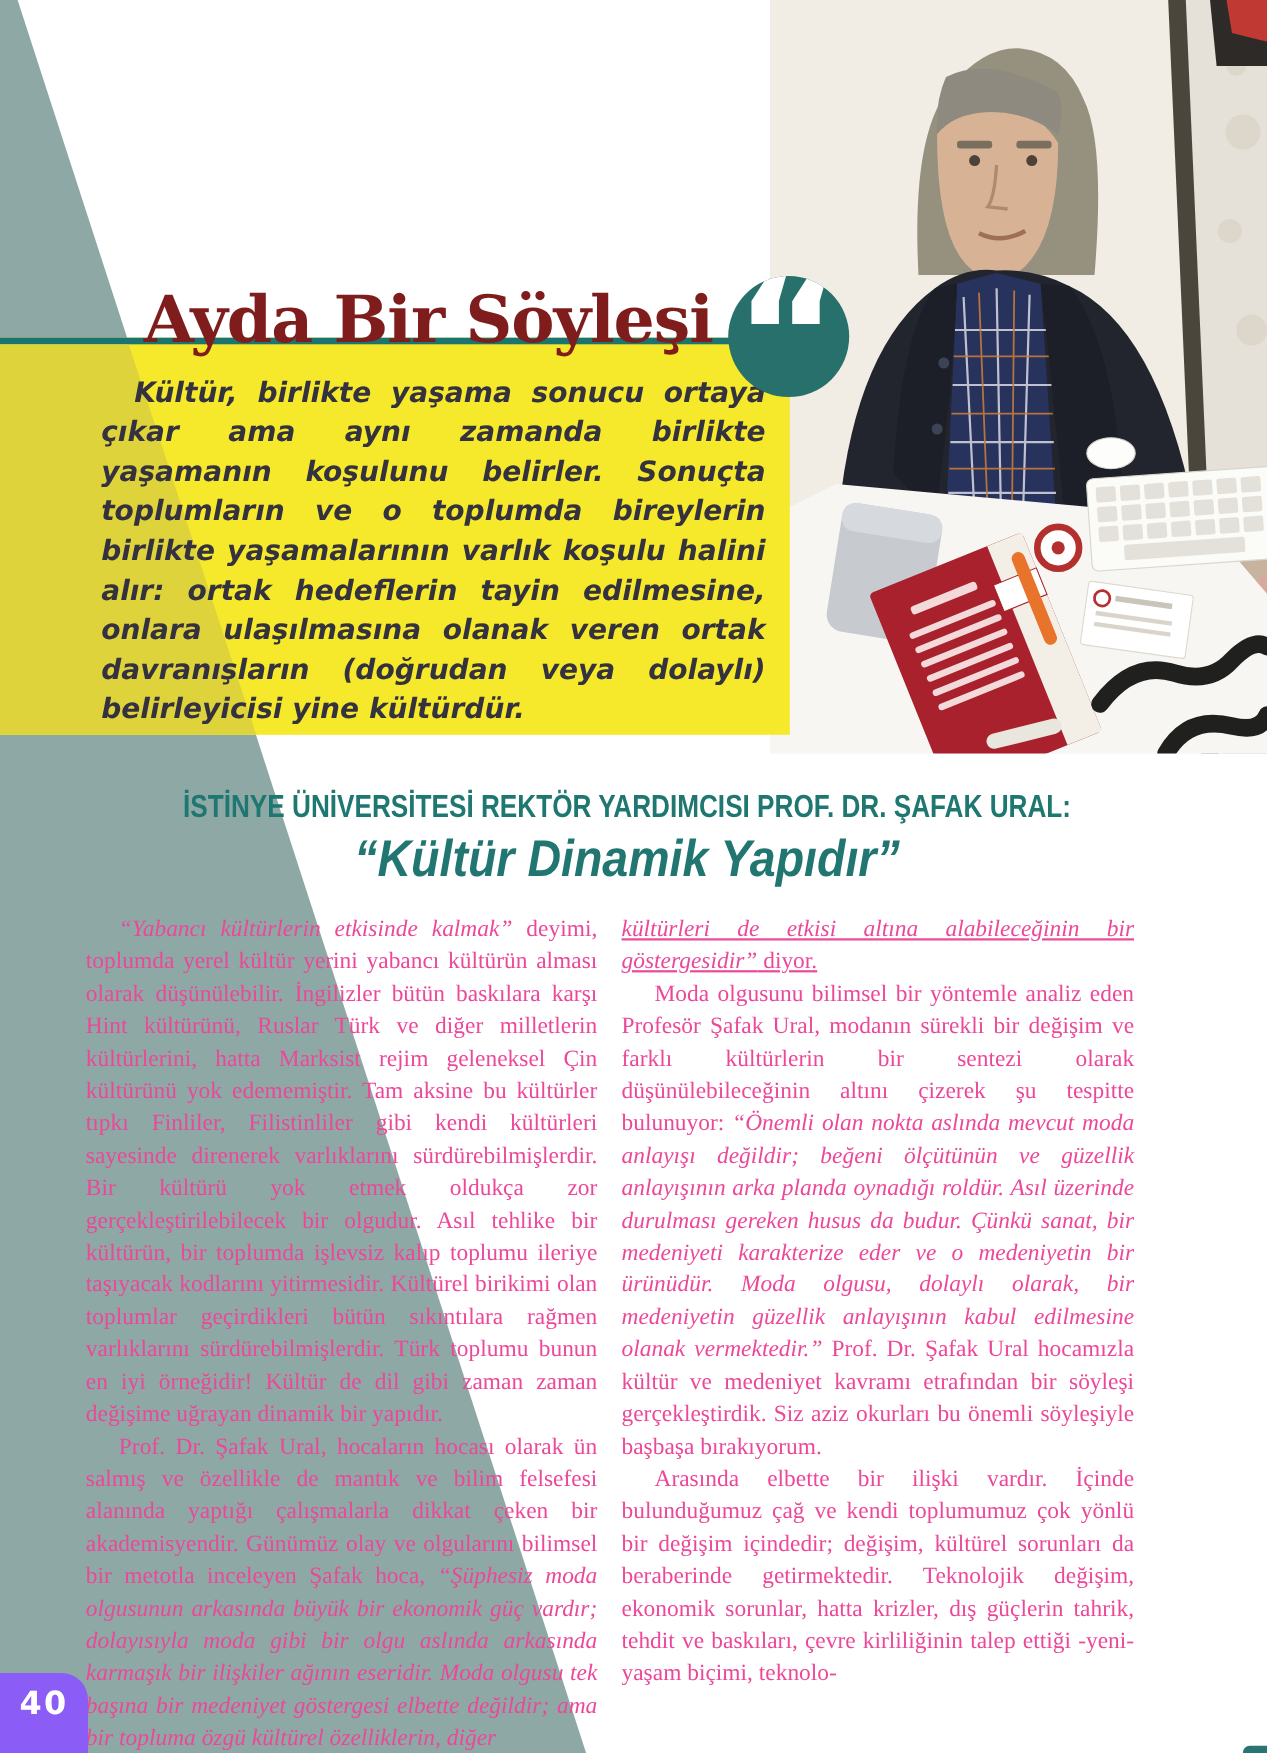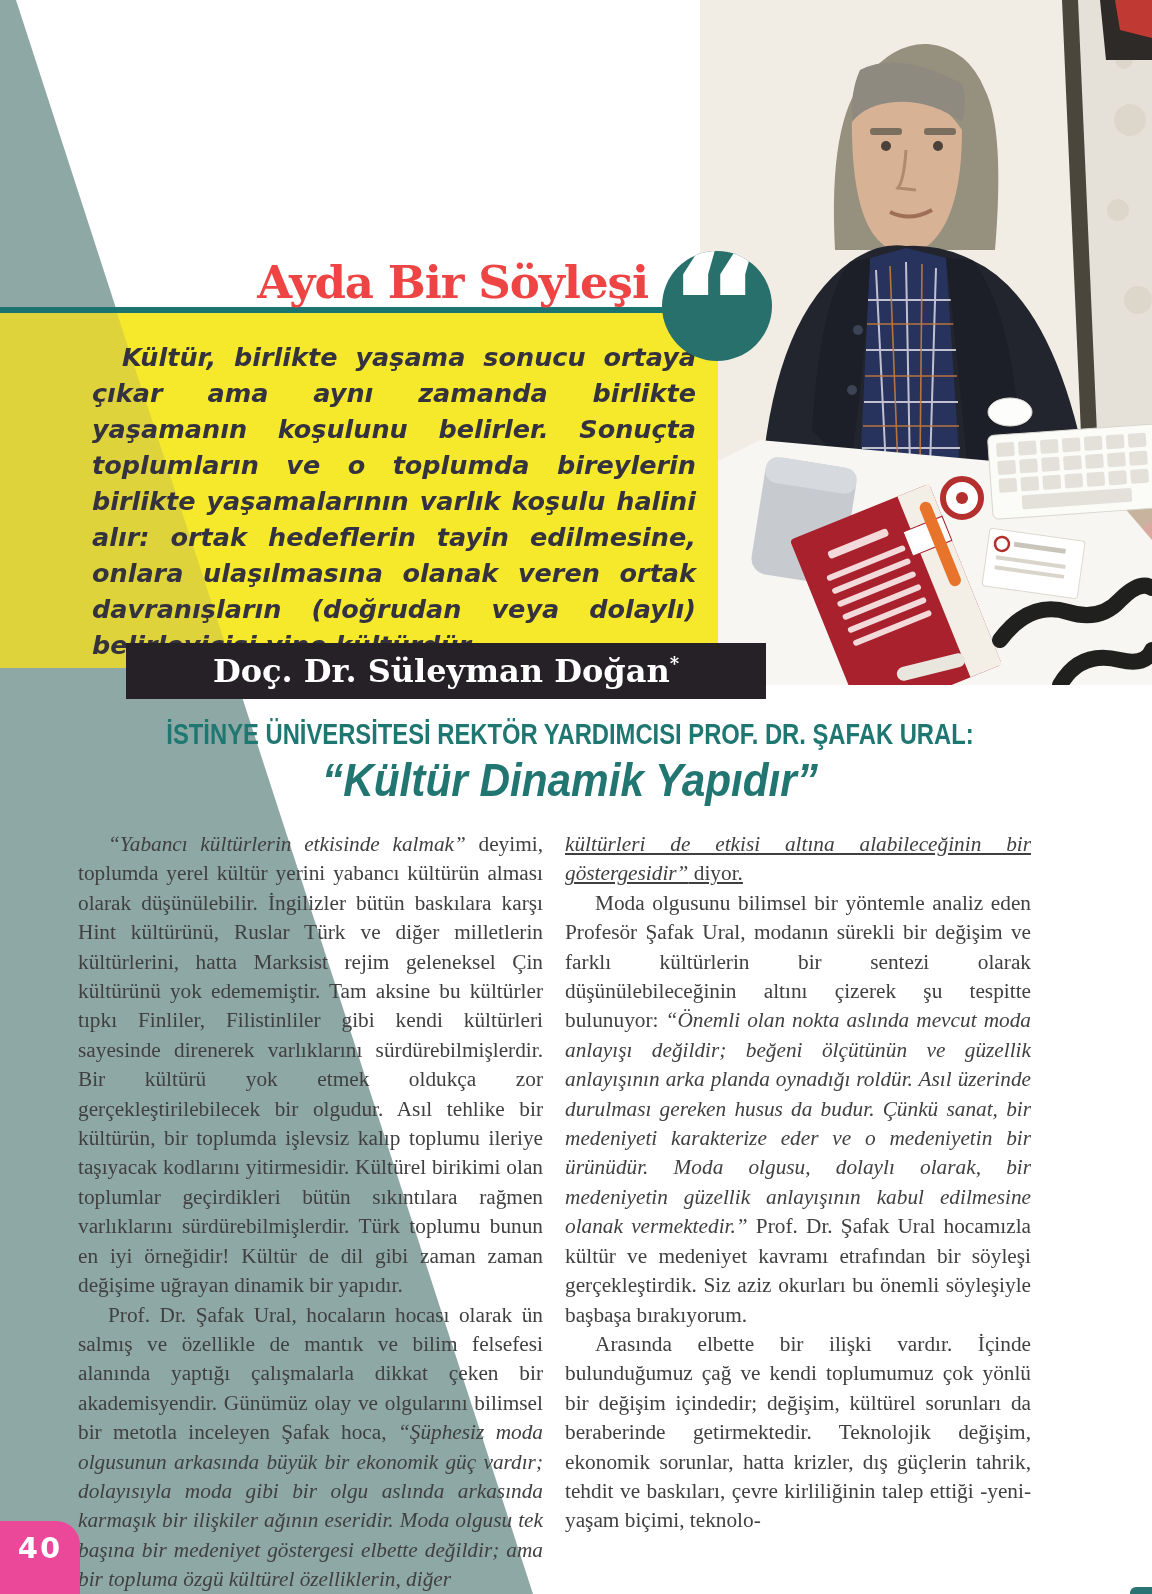--- a/index.html
+++ b/index.html
@@ -15,21 +15,21 @@
               border-top:6px solid #1B7470;box-sizing:border-box;z-index:2;}
   .quote-band .olive{position:absolute;left:0;top:0;width:100%;height:100%;background:#DFD33C;
               clip-path:polygon(0 0,117px 0,233px 100%,0 100%);}
   .quote-text{position:absolute;left:92px;right:22px;top:26px;color:#34323E;
               font-family:"DejaVu Sans","Liberation Sans",sans-serif;font-weight:bold;font-style:italic;
               font-size:25.5px;line-height:36px;text-align:justify;text-indent:30px;z-index:2;}
 
   
   .series-title{position:absolute;left:0;top:256px;width:648px;text-align:right;
                 font-family:"DejaVu Serif","Liberation Serif",serif;font-weight:bold;
-                font-size:45px;letter-spacing:-1px;color:#ef4444;z-index:3;}
+                font-size:59px;letter-spacing:-1px;color:#7f1d1d;z-index:3;}
 
   
   .quote-badge{position:absolute;left:662px;top:251px;width:110px;height:110px;border-radius:50%;
                background:#27706C;z-index:4;overflow:hidden;}
   .quote-badge .glyph{position:absolute;left:50%;top:50%;transform:translate(-50%,-28%);
                font-family:"DejaVu Sans",sans-serif;font-weight:bold;font-size:150px;line-height:0;
                color:#ffffff;}
 
   
   .photo{position:absolute;left:700px;top:0;width:452px;height:685px;z-index:2;}
@@ -43,32 +43,32 @@
 
   
   .kicker{position:absolute;left:0;top:718px;width:1140px;text-align:center;color:#1F7771;
           font-family:"Liberation Sans",sans-serif;font-weight:bold;font-size:29px;
           transform:scaleX(.82);transform-origin:50% 50%;white-space:nowrap;z-index:3;}
   .headline{position:absolute;left:0;top:752px;width:1140px;text-align:center;color:#217671;
           font-family:"Liberation Sans",sans-serif;font-weight:bold;font-style:italic;font-size:47px;
           transform:scaleX(.9);transform-origin:50% 50%;white-space:nowrap;z-index:3;}
 
   
-  .col{position:absolute;top:830px;color:#404040;font-size:21.3px;line-height:29.4px;
+  .col{position:absolute;top:830px;color:#ec4899;font-size:21.3px;line-height:29.4px;
        text-align:justify;z-index:3;}
   .col-left{left:78px;width:465px;}
   .col-right{left:565px;width:466px;}
   .col p{margin:0;text-indent:30px;}
   .col p.noindent{text-indent:0;text-decoration:underline;}
   .col p.question{font-weight:bold;font-style:italic;margin-top:27px;margin-bottom:7px;}
   .col .i{font-style:italic;}
   .col .bi{font-style:italic;font-weight:bold;}
 
   
-  .page-no{position:absolute;left:0;top:1521px;width:80px;height:73px;background:#ec4899;
+  .page-no{position:absolute;left:0;top:1521px;width:80px;height:73px;background:#8b5cf6;
            border-top-right-radius:24px;z-index:6;display:flex;align-items:flex-start;justify-content:center;}
   .page-no span{color:#fff;font-family:"DejaVu Sans",sans-serif;font-weight:bold;font-size:29px;
            margin-top:10px;letter-spacing:2px;}
 
   .corner-accent{position:absolute;right:0;bottom:0;width:22px;height:7px;background:#2A7573;
            border-top-left-radius:6px;z-index:6;}
 </style>
 </head>
 <body>
 
@@ -195,23 +195,20 @@
 
   <div class="quote-band">
     <div class="olive"></div>
     <div class="quote-text">Kültür, birlikte yaşama sonucu ortaya çıkar ama aynı zamanda birlikte yaşamanın koşulunu belirler. Sonuçta toplumların ve o toplumda bireylerin birlikte yaşamalarının varlık koşulu halini alır: ortak hedeflerin tayin edilmesine, onlara ulaşılmasına olanak veren ortak davranışların (doğrudan veya dolaylı) belirleyicisi yine kültürdür.</div>
   </div>
 
   <div class="quote-badge">
     <span class="glyph">“</span>
   </div>
 
-  <div class="byline-bar">
-    <span class="name"><span>Doç. Dr. Süleyman Doğan</span><sup>*</sup></span>
-  </div>
 
   <div class="kicker">İSTİNYE ÜNİVERSİTESİ REKTÖR YARDIMCISI PROF. DR. ŞAFAK URAL:</div>
   <div class="headline">“Kültür Dinamik Yapıdır”</div>
 
   <div class="col col-left">
       <p><span class="i">“Yabancı kültürlerin etkisinde kalmak”</span><span> deyimi, toplumda yerel kültür yerini yabancı kültürün alması olarak düşünülebilir. İngilizler bütün baskılara karşı Hint kültürünü, Ruslar Türk ve diğer milletlerin kültürlerini, hatta Marksist rejim geleneksel Çin kültürünü yok edememiştir. Tam aksine bu kültürler tıpkı Finliler, Filistinliler gibi kendi kültürleri sayesinde direnerek varlıklarını sürdürebilmişlerdir. Bir kültürü yok etmek oldukça zor gerçekleştirilebilecek bir olgudur. Asıl tehlike bir kültürün, bir toplumda işlevsiz kalıp toplumu ileriye taşıyacak kodlarını yitirmesidir. Kültürel birikimi olan toplumlar geçirdikleri bütün sıkıntılara rağmen varlıklarını sürdürebilmişlerdir. Türk toplumu bunun en iyi örneğidir! Kültür de dil gibi zaman zaman değişime uğrayan dinamik bir yapıdır.</span></p>
       <p><span>Prof. Dr. Şafak Ural, hocaların hocası olarak ün salmış ve özellikle de mantık ve bilim felsefesi alanında yaptığı çalışmalarla dikkat çeken bir akademisyendir. Günümüz olay ve olgularını bilimsel bir metotla inceleyen Şafak hoca, </span><span class="i">“Şüphesiz moda olgusunun arkasında büyük bir ekonomik güç vardır; dolayısıyla moda gibi bir olgu aslında arkasında karmaşık bir ilişkiler ağının eseridir. Moda olgusu tek başına bir medeniyet göstergesi elbette değildir; ama bir topluma özgü kültürel özelliklerin, diğer</span></p>
     </div>
   <div class="col col-right">
       <p class="noindent"><span class="i">kültürleri de etkisi altına alabileceğinin bir göstergesidir”</span><span> diyor.</span></p>

